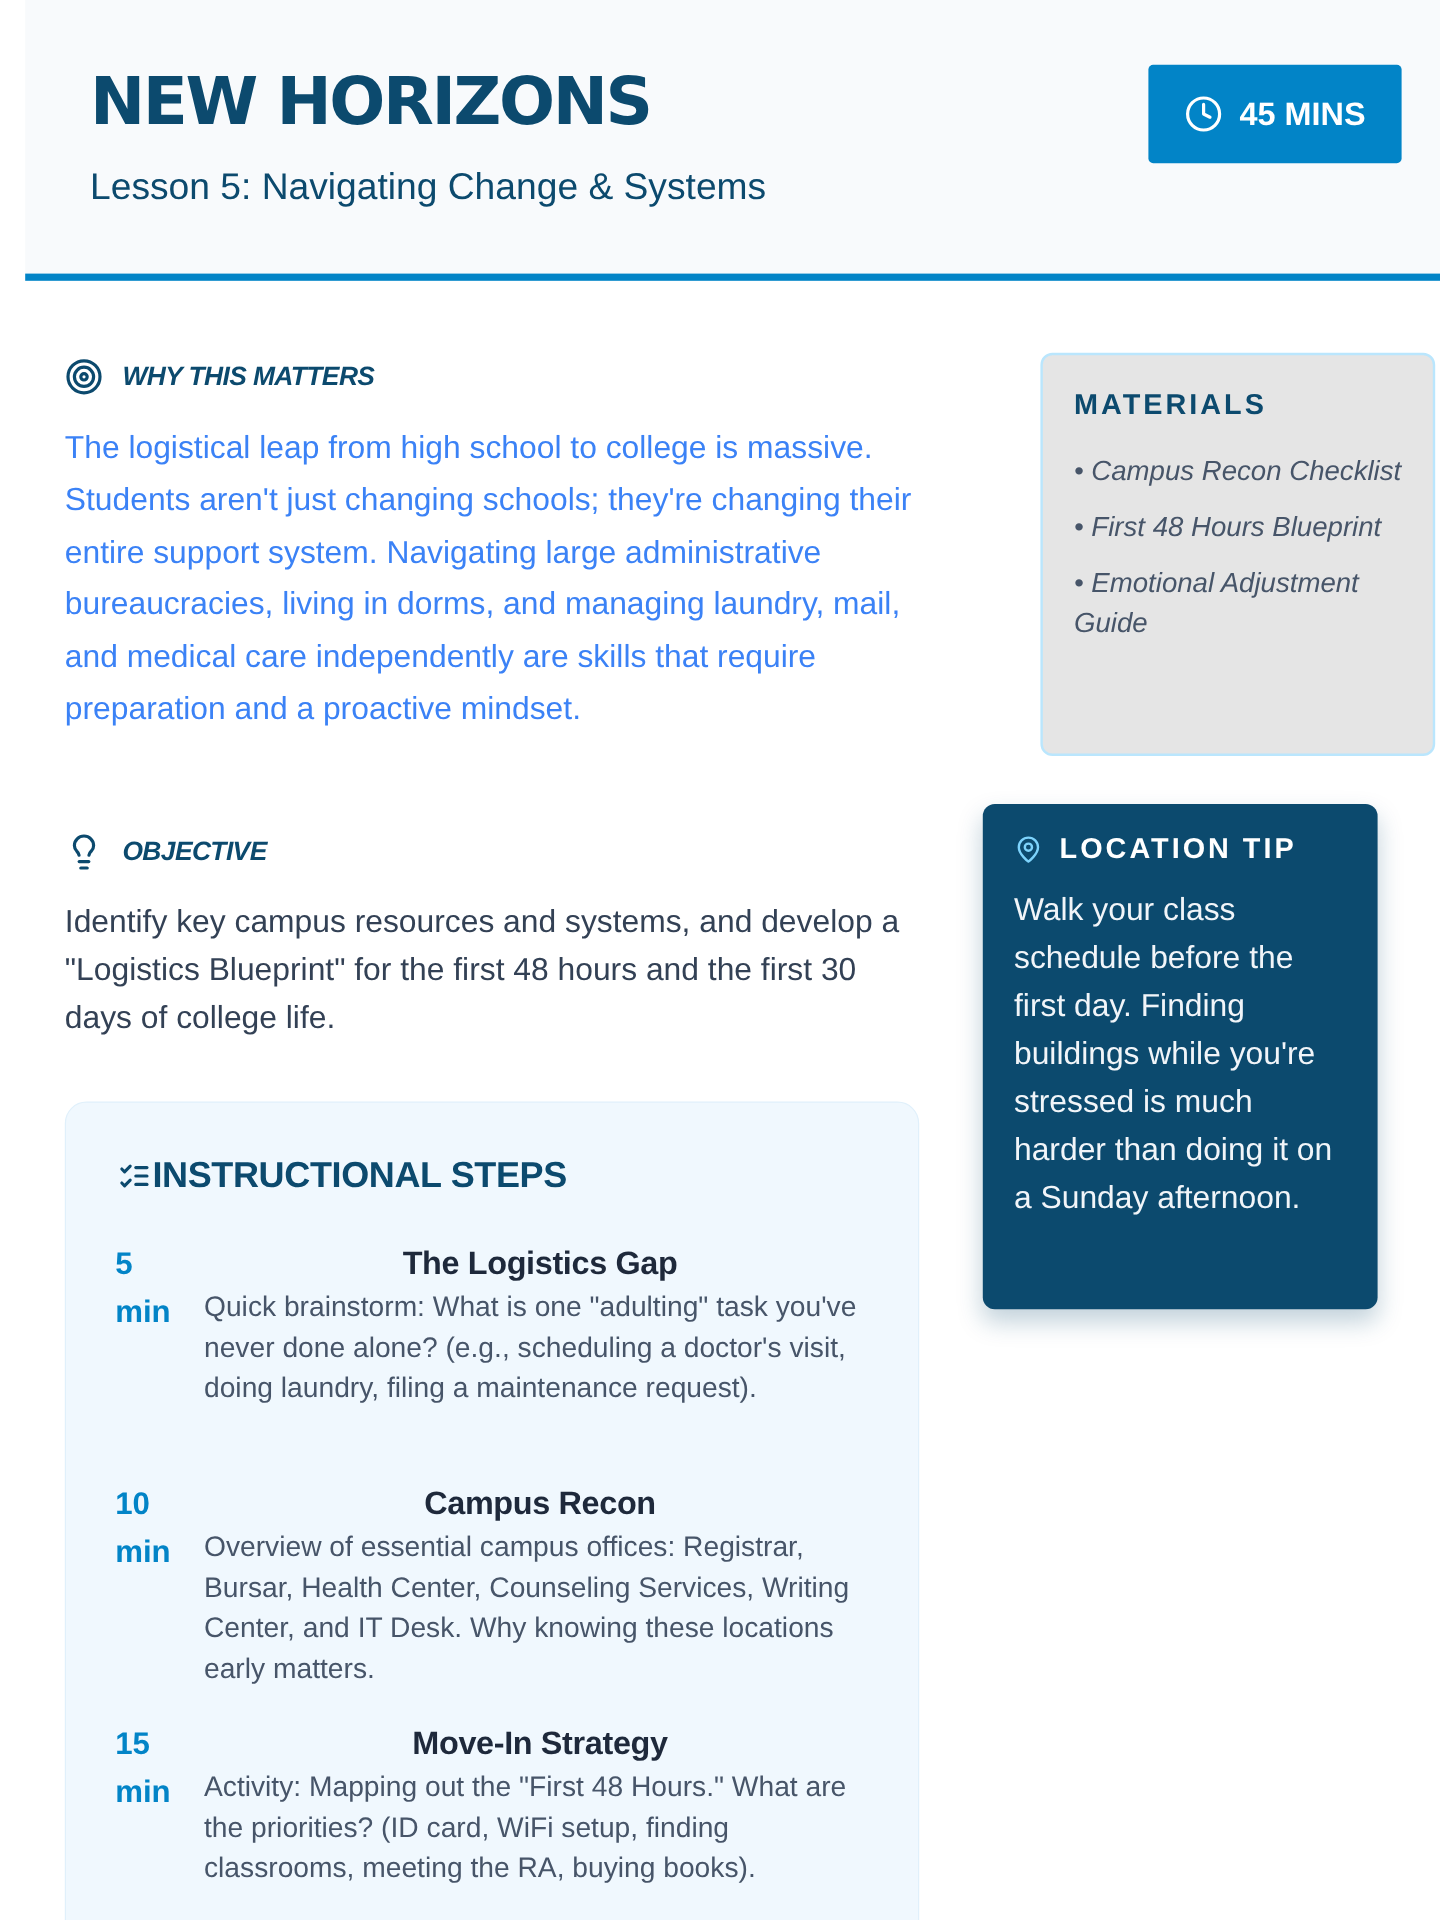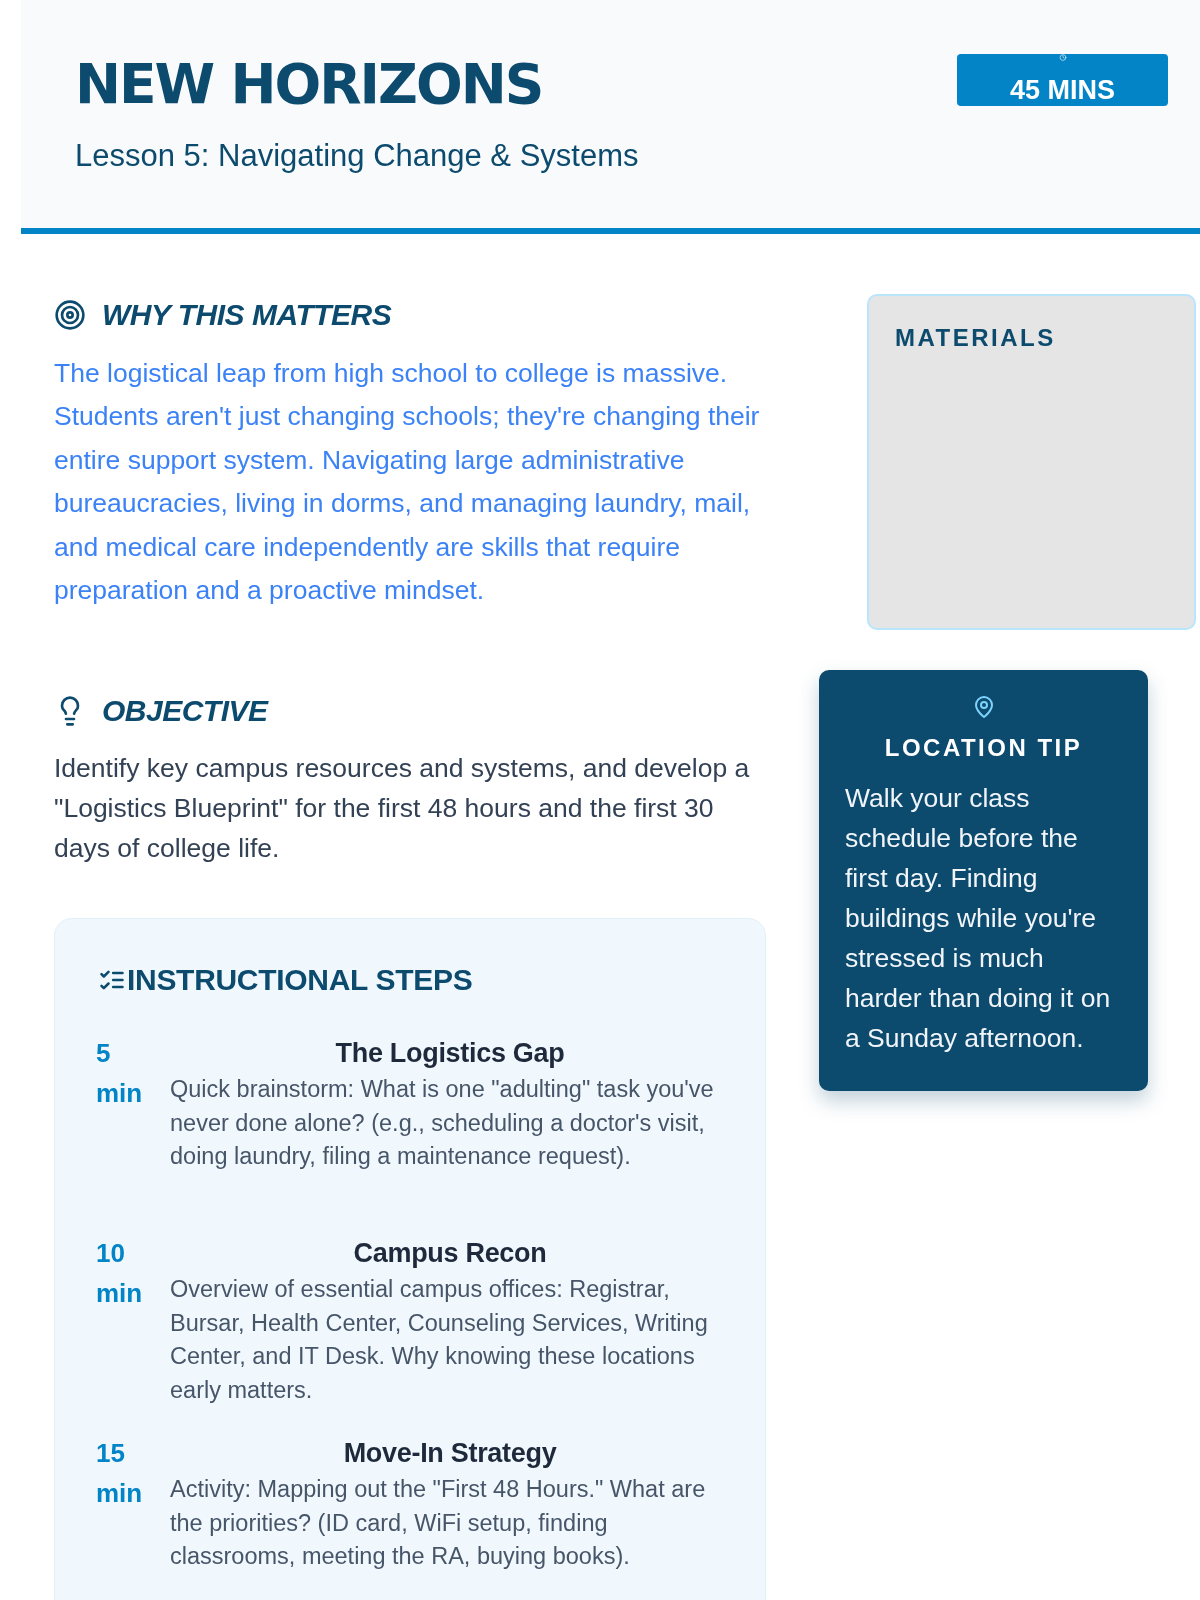--- a/index.html
+++ b/index.html
@@ -17,31 +17,31 @@
       font-family: "DejaVu Sans", sans-serif;
       font-weight: bold; font-size: 55px; letter-spacing: -2px;
       color: #0c4a6e;
     }
     .subtitle {
       position: absolute; left: 54px; top: 138px;
       font-size: 31px; color: #0c4a6e;
       font-family: "Liberation Sans", sans-serif;
     }
     .duration-badge {
-      position: absolute; left: 936px; top: 54px; width: 211px; height: 52px;
+      position: absolute; left: 936px; top: 54px; width: 211px; height: 82px;
       background: #0284c7; border-radius: 4px;
       display: flex; align-items: center; justify-content: center; gap: 14px;
-      color: #ffffff; font-weight: bold; font-size: 27px; flex-direction: column;
+      color: #ffffff; font-weight: bold; font-size: 27px;
     }
     .duration-badge svg { width: 32px; height: 32px; }
 
     .main { position: absolute; left: 54px; top: 290px; width: 712px; }
     .section-title {
       display: flex; align-items: center; gap: 16px;
-      font-weight: bold; font-style: italic; font-size: 30px;
+      font-weight: bold; font-style: italic; font-size: 22px;
       color: #0c4a6e; letter-spacing: -0.5px;
     }
     .section-title svg { width: 32px; height: 32px; flex: none; }
     .why-title { position: absolute; left: 0; top: 8px; }
     .why-text {
       position: absolute; left: 0; top: 62px; width: 712px;
       font-size: 26.5px; line-height: 43.4px; color: #3b82f6;
     }
     .obj-title { position: absolute; left: 0; top: 404px; }
     .obj-text {
@@ -82,21 +82,21 @@
     }
 
     .tip {
       position: absolute; left: 819px; top: 670px; width: 329px; height: 421px;
       background: #0c4a6e; border-radius: 10px;
       box-shadow: 0 10px 20px rgba(12, 74, 110, 0.25);
       padding: 24px 26px;
     }
     .tip-title {
       display: flex; align-items: center; gap: 14px;
-      font-weight: bold; font-size: 24px; color: #ffffff; letter-spacing: 2.5px; flex-direction: column;
+      font-weight: bold; font-size: 24px; color: #ffffff; letter-spacing: 2.5px;
     }
     .tip-title svg { width: 24px; height: 26px; }
     .tip-text { margin-top: 16px; font-size: 26.5px; line-height: 40px; color: #f1f5f9; }
   </style>
 </head>
 <body>
 
 <div class="header">
   <div class="title">NEW HORIZONS</div>
   <div class="subtitle">Lesson 5: Navigating Change &amp; Systems</div>
@@ -172,20 +172,25 @@
       <div class="step-body">
         <div class="step-name">Move-In Strategy</div>
         <div class="step-desc">Activity: Mapping out the "First 48 Hours." What are the priorities? (ID card, WiFi setup, finding classrooms, meeting the RA, buying books).</div>
       </div>
     </div>
   </div>
 </div>
 
 <div class="materials">
   <div class="materials-title">MATERIALS</div>
+  <ul>
+    <li>• Campus Recon Checklist</li>
+    <li>• First 48 Hours Blueprint</li>
+    <li>• Emotional Adjustment Guide</li>
+  </ul>
 </div>
 
 <div class="tip">
   <div class="tip-title">
     <svg viewBox="0 0 24 24" fill="none" stroke="#7dd3fc" stroke-width="2" stroke-linecap="round" stroke-linejoin="round">
       <path d="M20 10c0 6-8 12-8 12s-8-6-8-12a8 8 0 0 1 16 0Z"></path>
       <circle cx="12" cy="10" r="3"></circle>
     </svg>
     <span>LOCATION TIP</span>
   </div>

